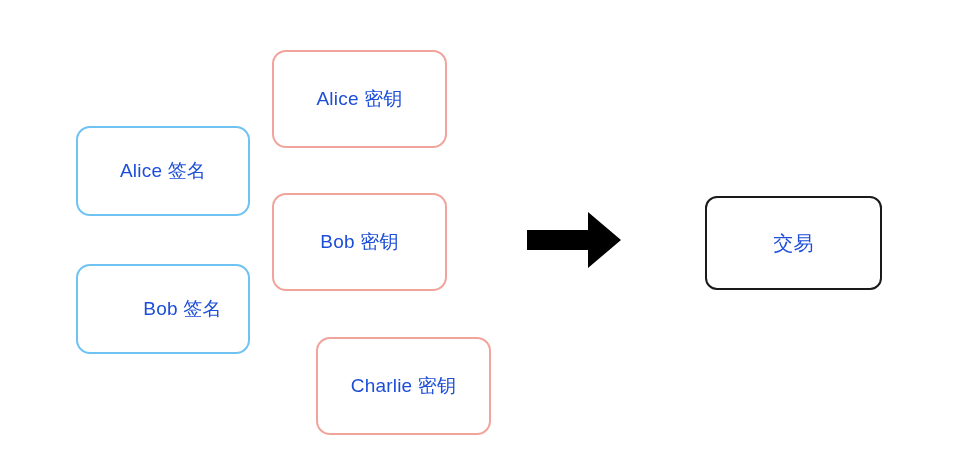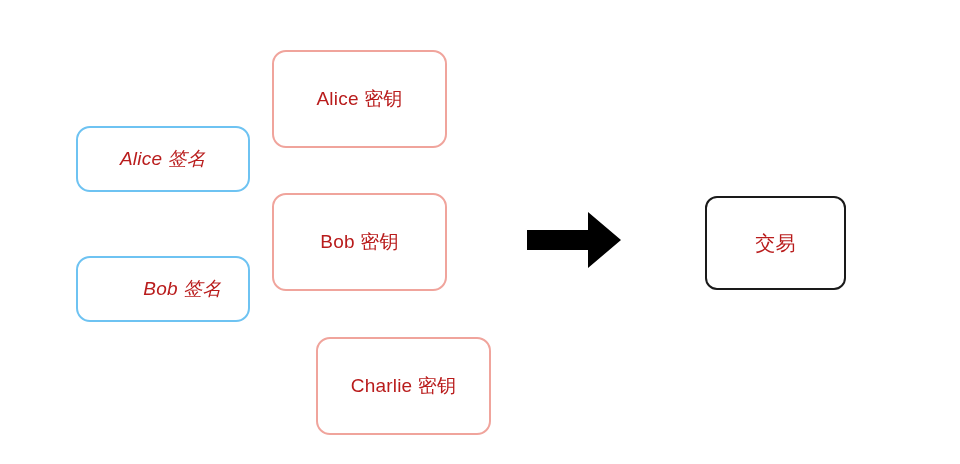--- a/index.html
+++ b/index.html
@@ -22,51 +22,50 @@
     box-sizing: border-box;
     display: flex;
     align-items: center;
     justify-content: center;
     background: #ffffff;
     text-align: center;
     line-height: 1.2;
   }
   .node .node-label {
     display: block;
-    color: #b91c1c;
+    color: #1d4ed8;
     letter-spacing: 0.2px;
     white-space: nowrap;
   }
 
   
   .node.sig {
     width: 174px;
-    height: 66px;
+    height: 90px;
     border: 2px solid #6ec3f2;
     border-radius: 14px;
-    font-style: italic;
   }
   .node.sig .node-label {
     font-size: 19px;
   }
 
   
   .node.key {
     width: 175px;
     height: 98px;
     border: 2px solid #f0a49c;
     border-radius: 14px;
   }
   .node.key .node-label {
     font-size: 19px;
   }
 
   
   .node.txn {
-    width: 141px;
+    width: 177px;
     height: 94px;
     border: 2px solid #1a1a1a;
     border-radius: 12px;
   }
   .node.txn .node-label {
     font-size: 20px;
   }
 
   
   #flow-arrow {
@@ -84,21 +83,21 @@
 </style>
 </head>
 <body>
 
 <div id="canvas">
 
   <div class="node sig" style="left:76px; top:126px;">
     <span class="node-label">Alice 签名</span>
   </div>
 
-  <div class="node sig" style="left:76px; top:256px;padding-left:39px;">
+  <div class="node sig" style="left:76px; top:264px;padding-left:39px;">
     <span class="node-label">Bob 签名</span>
   </div>
 
   <div class="node key" style="left:272px; top:50px;">
     <span class="node-label">Alice 密钥</span>
   </div>
 
   <div class="node key" style="left:272px; top:193px;border-radius:14px;">
     <span class="node-label">Bob 密钥</span>
   </div>

